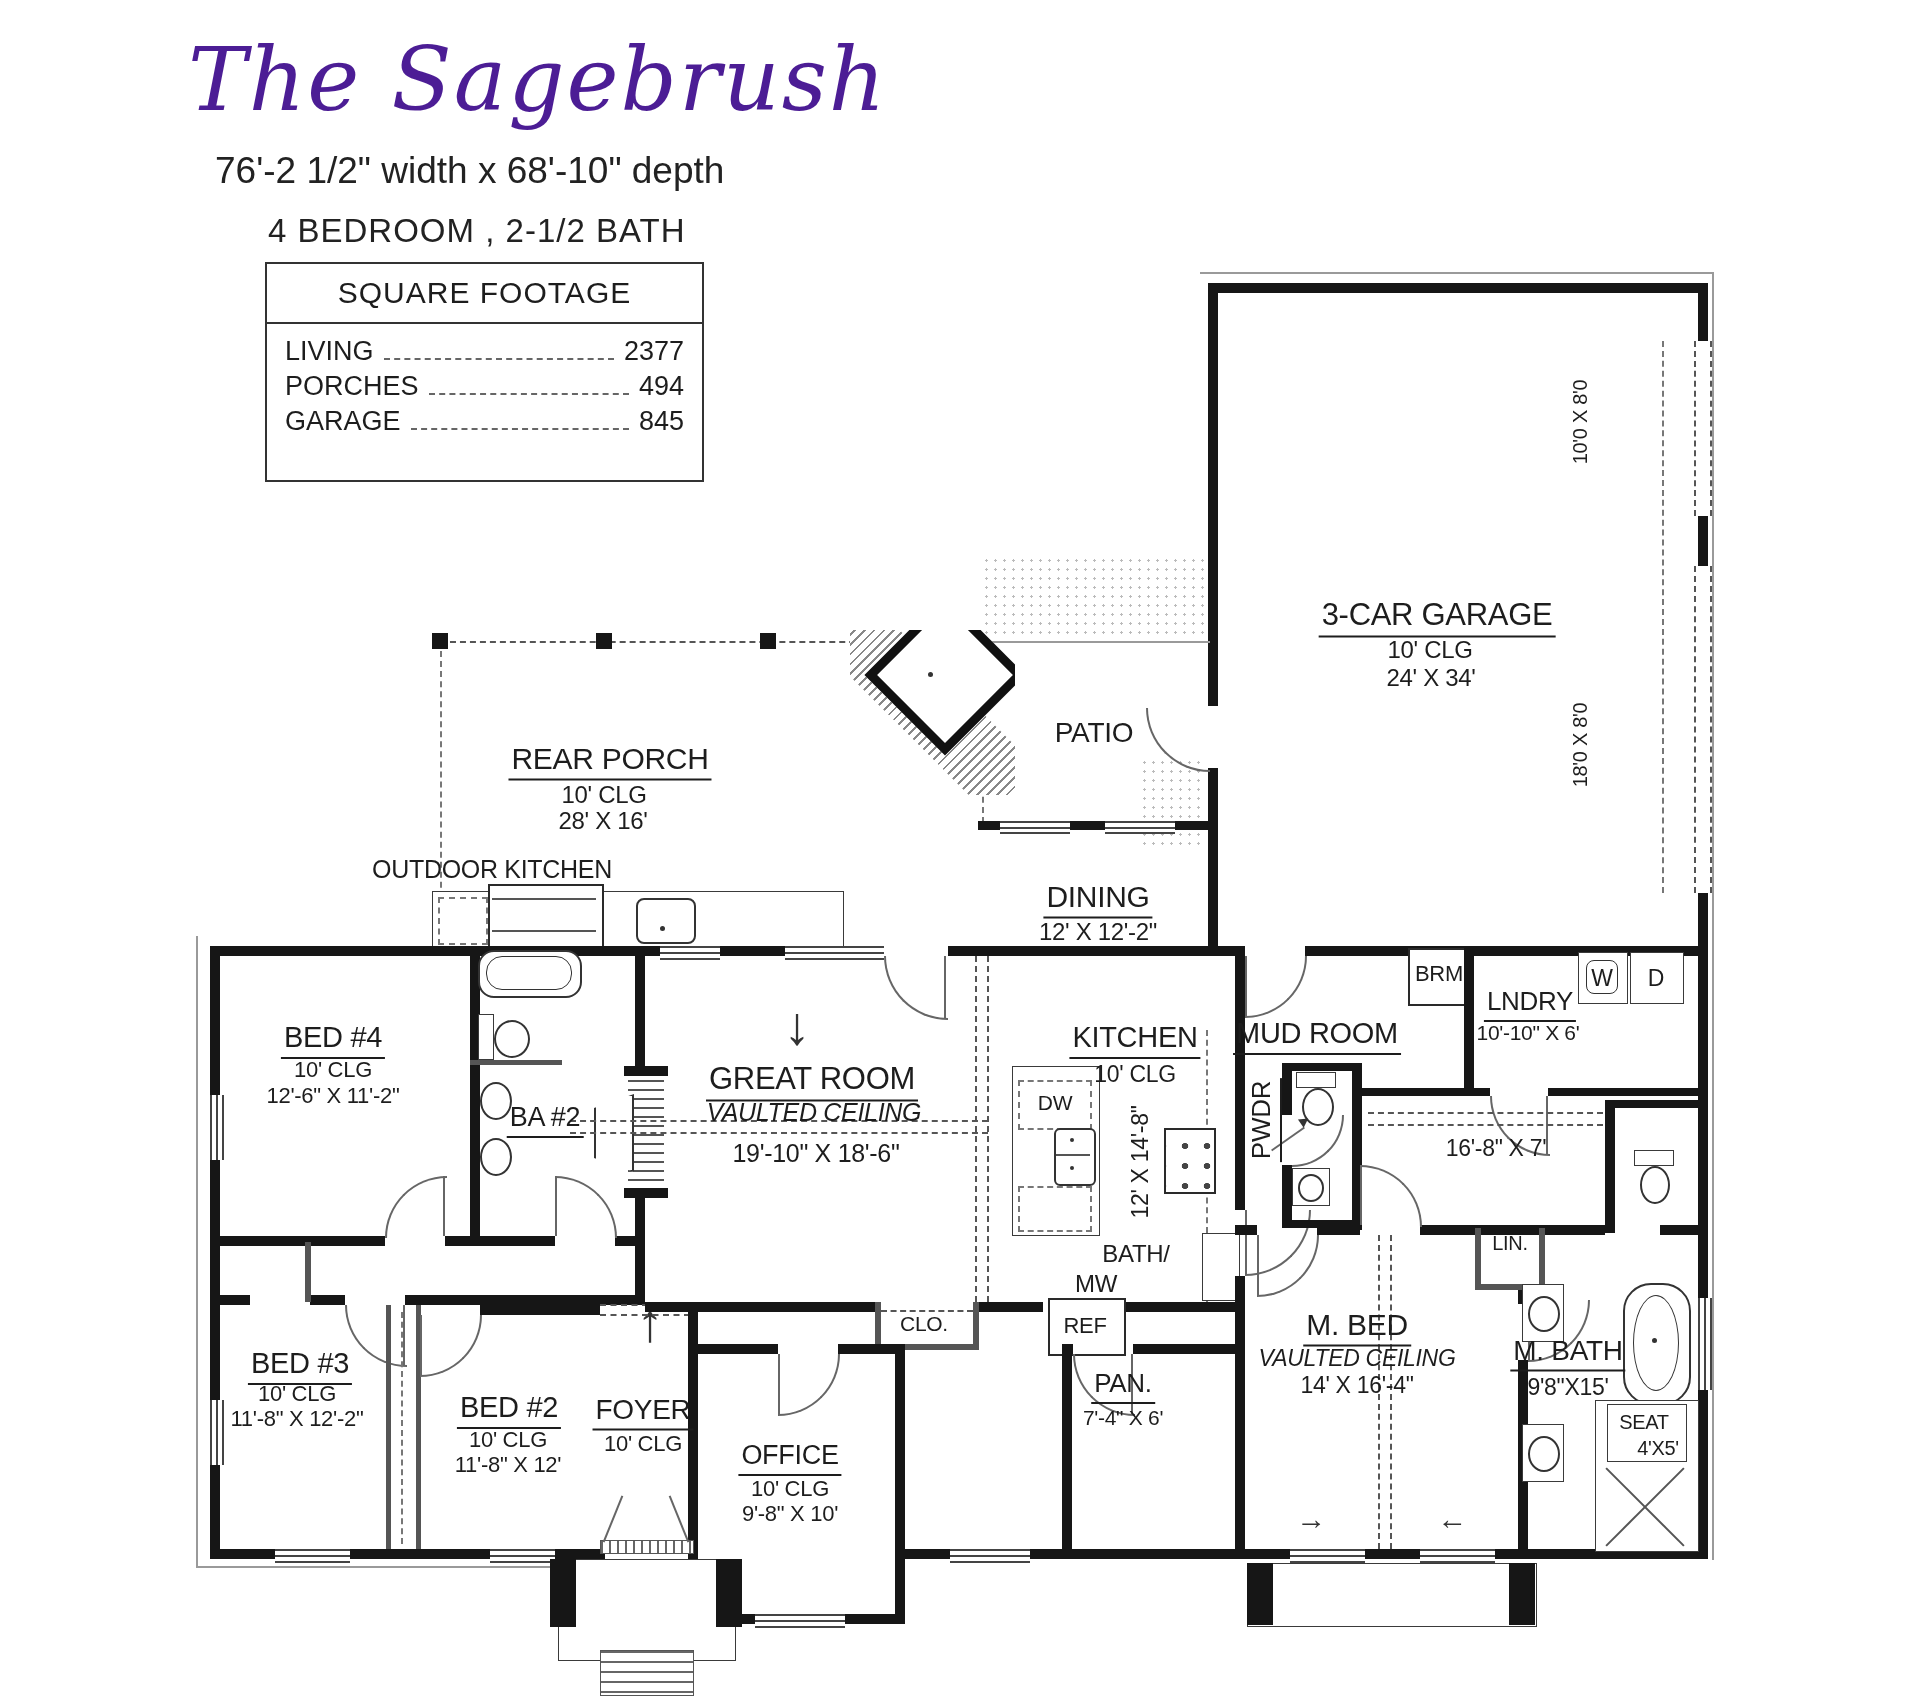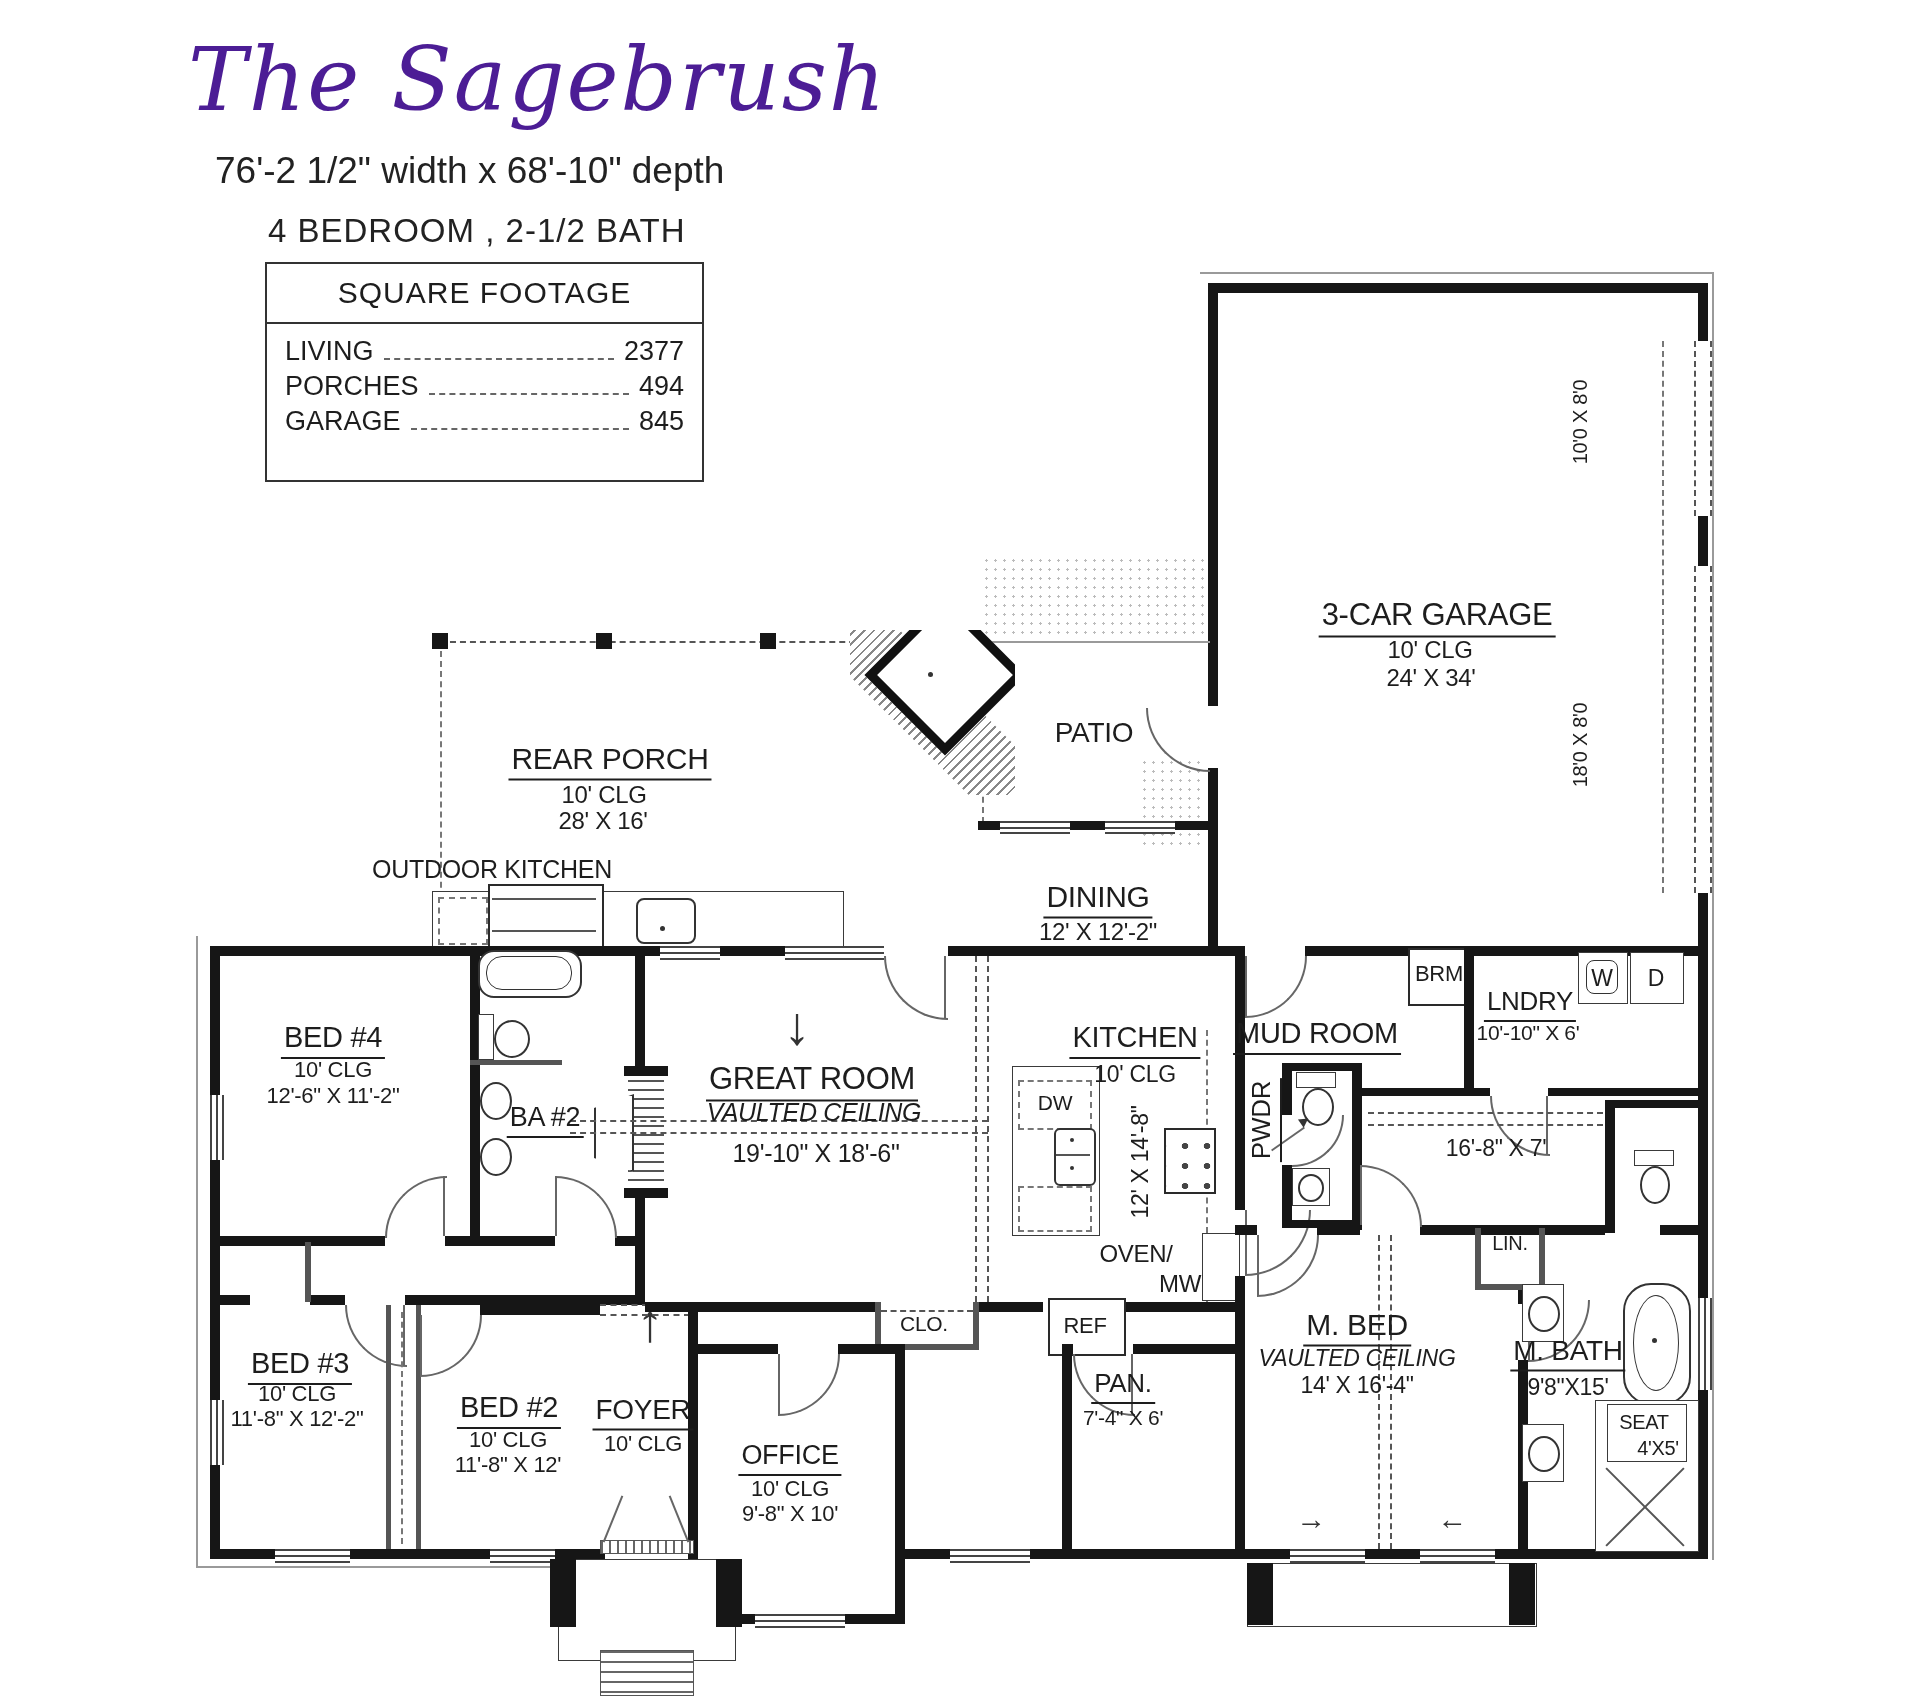--- a/index.html
+++ b/index.html
@@ -333,22 +333,22 @@
   <div class="lbl" style="left:1098px;top:932px;font-size:24px">12' X 12'-2"</div>
 
   <div class="lbl u" style="left:812px;top:1081px;font-size:31px">GREAT ROOM</div>
   <div class="lbl it" style="left:814px;top:1112px;font-size:25px">VAULTED CEILING</div>
   <div class="lbl" style="left:816px;top:1153px;font-size:25px">19'-10" X 18'-6"</div>
 
   <div class="lbl u" style="left:1135px;top:1040px;font-size:29px">KITCHEN</div>
   <div class="lbl" style="left:1135px;top:1074px;font-size:23px">10' CLG</div>
   <div class="lbl vert" style="left:1140px;top:1162px;font-size:23px">12' X 14'-8"</div>
   <div class="lbl" style="left:1055px;top:1103px;font-size:21px">DW</div>
-  <div class="lbl" style="left:1136px;top:1254px;font-size:24px">OVEN/</div>
-  <div class="lbl" style="left:1180px;top:1284px;font-size:24px">MW</div>
+  <div class="lbl" style="left:1136px;top:1254px;font-size:24px">BATH/</div>
+  <div class="lbl" style="left:1096px;top:1284px;font-size:24px">MW</div>
   <div class="lbl" style="left:1085px;top:1326px;font-size:22px">REF</div>
 
   <div class="lbl u" style="left:1317px;top:1036px;font-size:29px">MUD ROOM</div>
   <div class="lbl vert u" style="left:1264px;top:1120px;font-size:26px">PWDR</div>
   <div class="lbl" style="left:1439px;top:974px;font-size:22px">BRM</div>
   <div class="lbl u" style="left:1530px;top:1004px;font-size:26px">LNDRY</div>
   <div class="lbl" style="left:1528px;top:1033px;font-size:21px">10'-10" X 6'</div>
   <div class="lbl" style="left:1602px;top:978px;font-size:23px">W</div>
   <div class="lbl" style="left:1656px;top:978px;font-size:23px">D</div>
 

